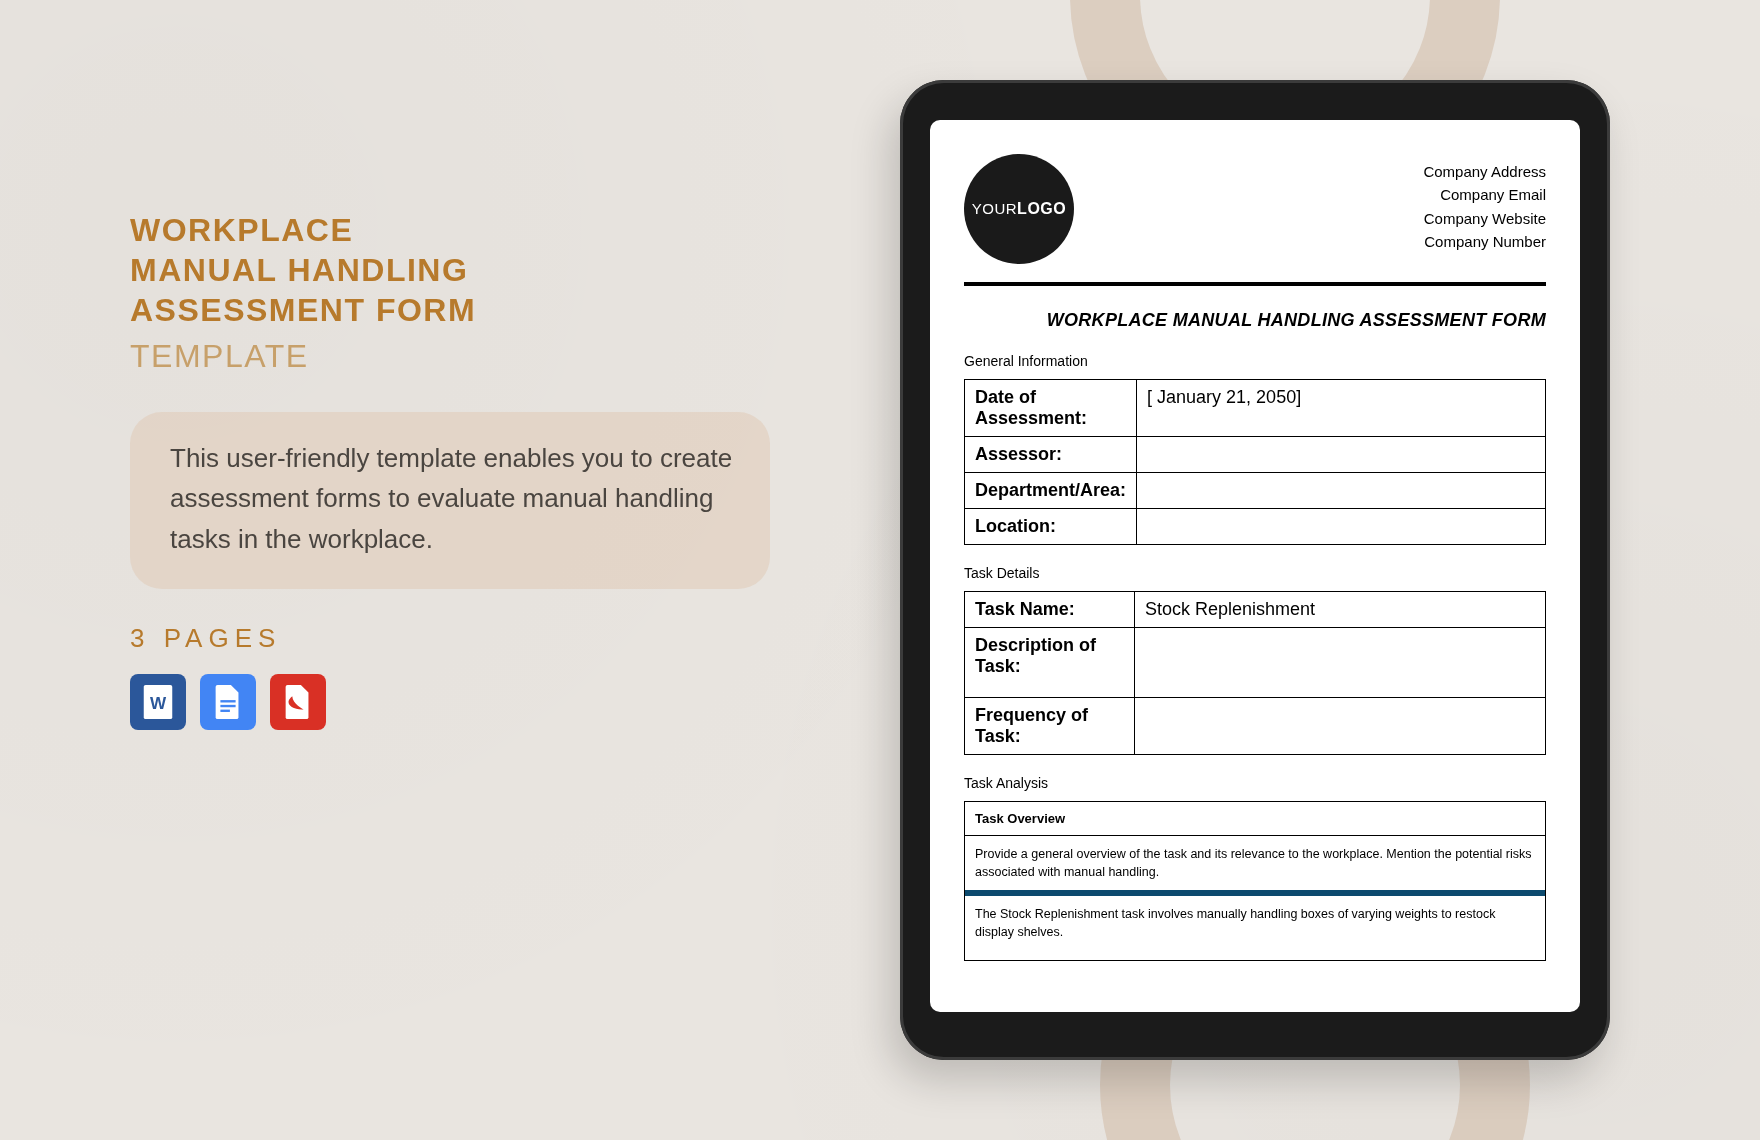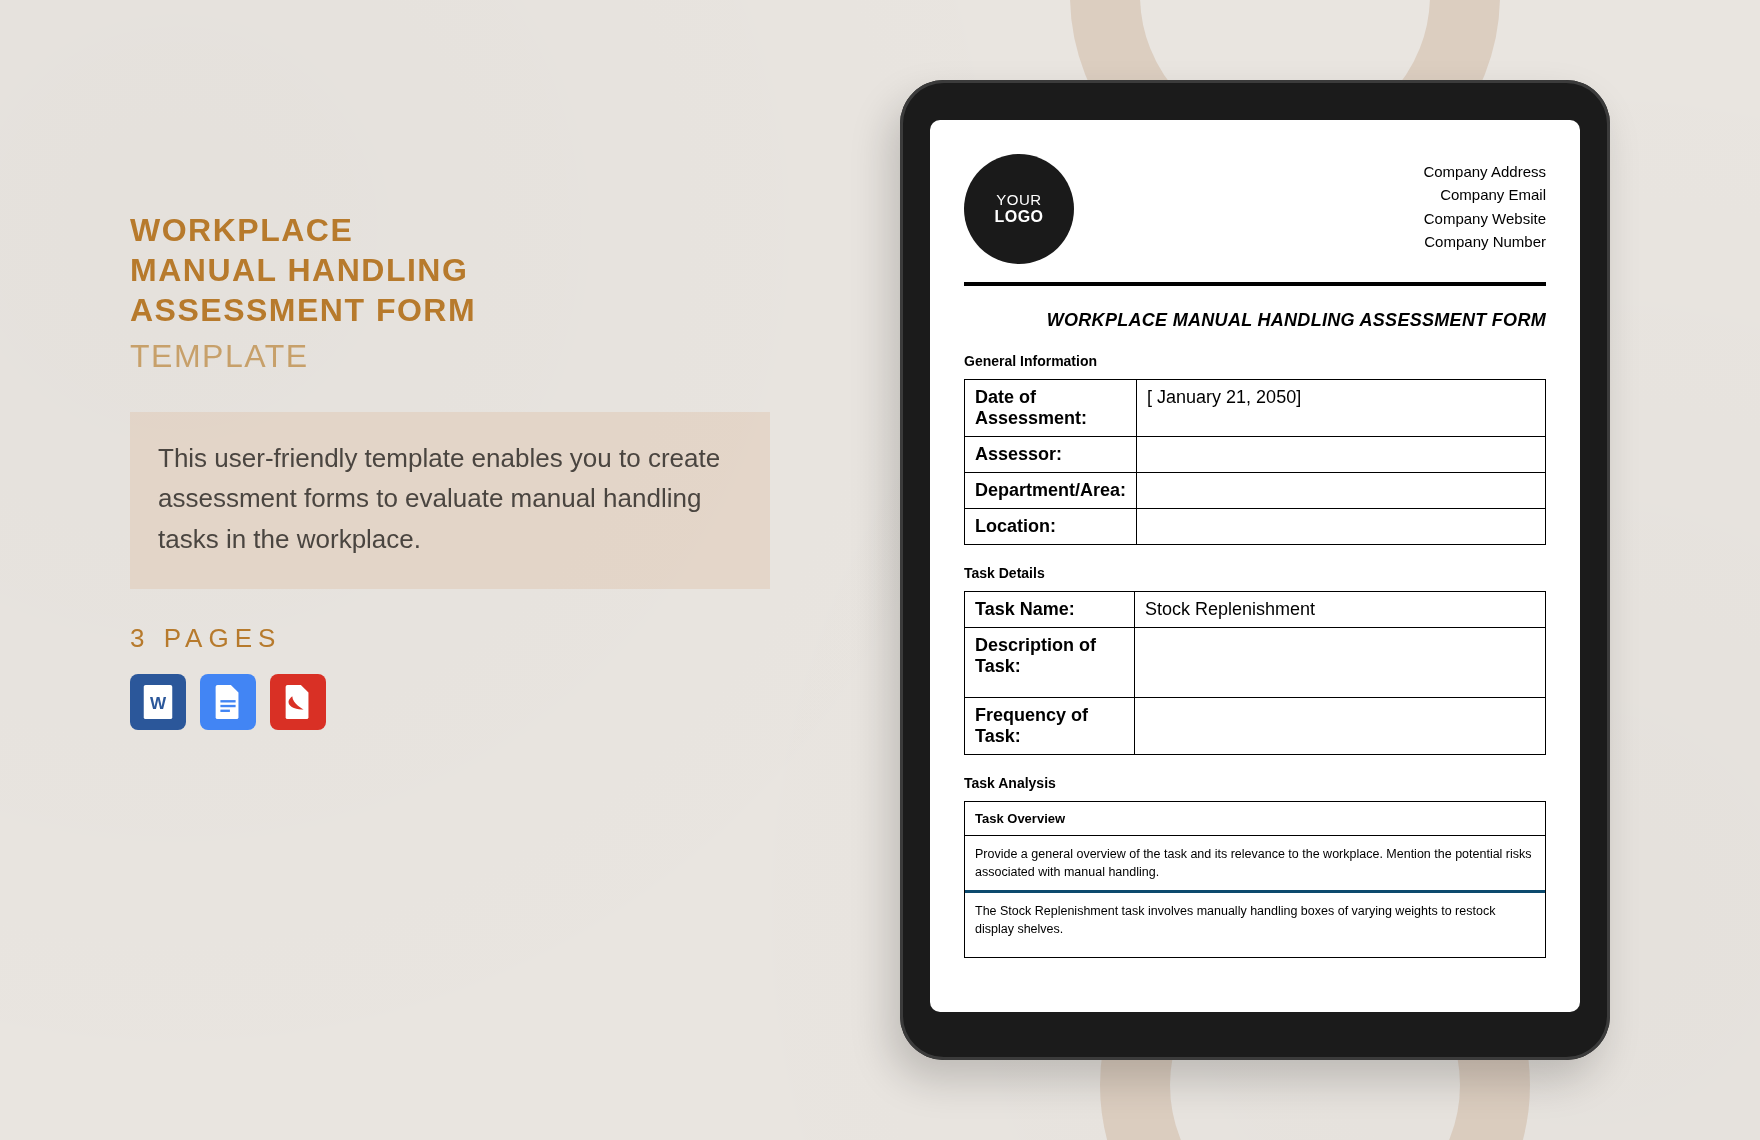--- a/index.html
+++ b/index.html
@@ -23,50 +23,50 @@
   .ring { position:absolute; border-radius:50%; }
   .ring-top { width:430px; height:430px; border:70px solid rgba(203,178,152,0.45); top:-220px; right:260px; }
   .ring-bottom { width:430px; height:430px; border:70px solid rgba(203,178,152,0.45); bottom:-160px; right:230px; }
 
   .content { position:relative; display:flex; width:100%; height:100%; }
 
   
   .left { padding:210px 20px 0 130px; width:800px; }
   .heading { font-size:32px; font-weight:700; letter-spacing:1.5px; line-height:1.25; color:#b77a2c; }
   .heading .sub { display:block; color:#c7a06a; font-weight:500; margin-top:6px; }
-  .desc-box { margin-top:36px; background:rgba(224,202,182,0.55); padding:26px 28px 30px 28px; width:640px; }
+  .desc-box { margin-top:36px; background:rgba(224,202,182,0.55); padding:26px 28px 30px 40px; width:640px;border-radius:32px; }
   .desc { font-size:26px; line-height:1.55; color:#4a4540; }
   .pages { margin-top:34px; font-size:26px; letter-spacing:6px; color:#b77a2c; font-weight:500; }
   .icons { margin-top:20px; display:flex; gap:14px; }
   .app-icon { width:56px; height:56px; border-radius:8px; display:flex; align-items:center; justify-content:center; }
   .ic-word { background:#2b579a; }
   .ic-docs { background:#4285f4; }
   .ic-pdf  { background:#d93025; }
   .app-icon svg { width:34px; height:38px; }
   .glyph-shell { fill:#fff; }
 
   
   .tablet-wrap { position:absolute; right:150px; top:80px; width:710px; height:980px; }
   .tablet { width:100%; height:100%; border-radius:44px; background:#1b1b1b; padding:40px 30px 48px 30px; box-shadow: -10px 20px 40px rgba(0,0,0,0.18), inset 0 0 0 3px #3b3b3b; position:relative; }
   .screen { width:100%; height:100%; background:#fff; border-radius:10px; overflow:hidden; }
 
   .page { padding:34px 34px 20px 34px; font-family: Arial, sans-serif; color:#000; font-size:14px; }
   .hdr { display:flex; justify-content:space-between; align-items:flex-start; }
-  .logo { width:110px; height:110px; border-radius:50%; background:#1a1a1a; color:#fff; display:flex; align-items:center; justify-content:center; font-size:16px; font-weight:700; text-align:center; line-height:1.1; letter-spacing:0.5px; flex-direction:column; font-family: Arial, sans-serif; }
+  .logo { width:110px; height:110px; border-radius:50%; background:#1a1a1a; color:#fff; display:flex; align-items:center; justify-content:center; font-size:16px; font-weight:700; text-align:center; line-height:1.1; letter-spacing:0.5px; flex-direction:row; font-family: Arial, sans-serif; }
   .logo span:first-child { font-weight:400; font-size:15px; }
   .company-lines { text-align:right; font-size:15px; line-height:1.55; padding-top:6px; }
   .rule { height:4px; background:#000; margin:18px 0 24px 0; }
   .doc-title { text-align:right; font-weight:800; font-size:18px; letter-spacing:0.3px; margin-bottom:22px;font-style:italic; }
-  .sec { font-weight:700; font-size:14px; margin:10px 0 10px 0; }
+  .sec { font-weight:400; font-size:14px; margin:10px 0 10px 0; }
   table.form { width:100%; border-collapse:collapse; margin-bottom:20px; }
   table.form td { border:1px solid #000; padding:7px 10px; font-size:18px; vertical-align:top; }
   table.form td.lbl { font-weight:800; width:170px; }
   .a-box { border:1px solid #000; }
   .a-head { font-weight:800; padding:9px 10px; border-bottom:1px solid #000; font-size:13px; }
-  .a-body { padding:9px 10px; border-bottom:3px solid #0c4a6e; font-size:12.5px; line-height:1.45; }
+  .a-body { padding:9px 10px; border-bottom:6px solid #0c4a6e; font-size:12.5px; line-height:1.45; }
   .a-body.last { border-bottom:0; }
   .tall { height:70px; }
 </style>
 </head>
 <body>
 
 <div class="bg-texture"></div>
 <div class="ring ring-top"></div>
 <div class="ring ring-bottom"></div>
 

